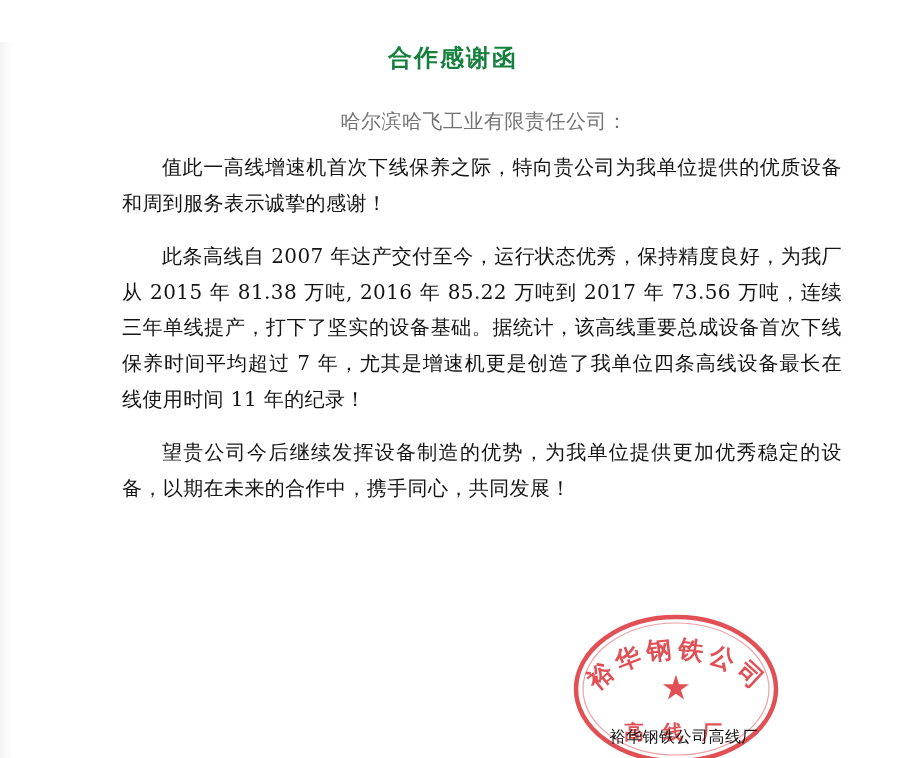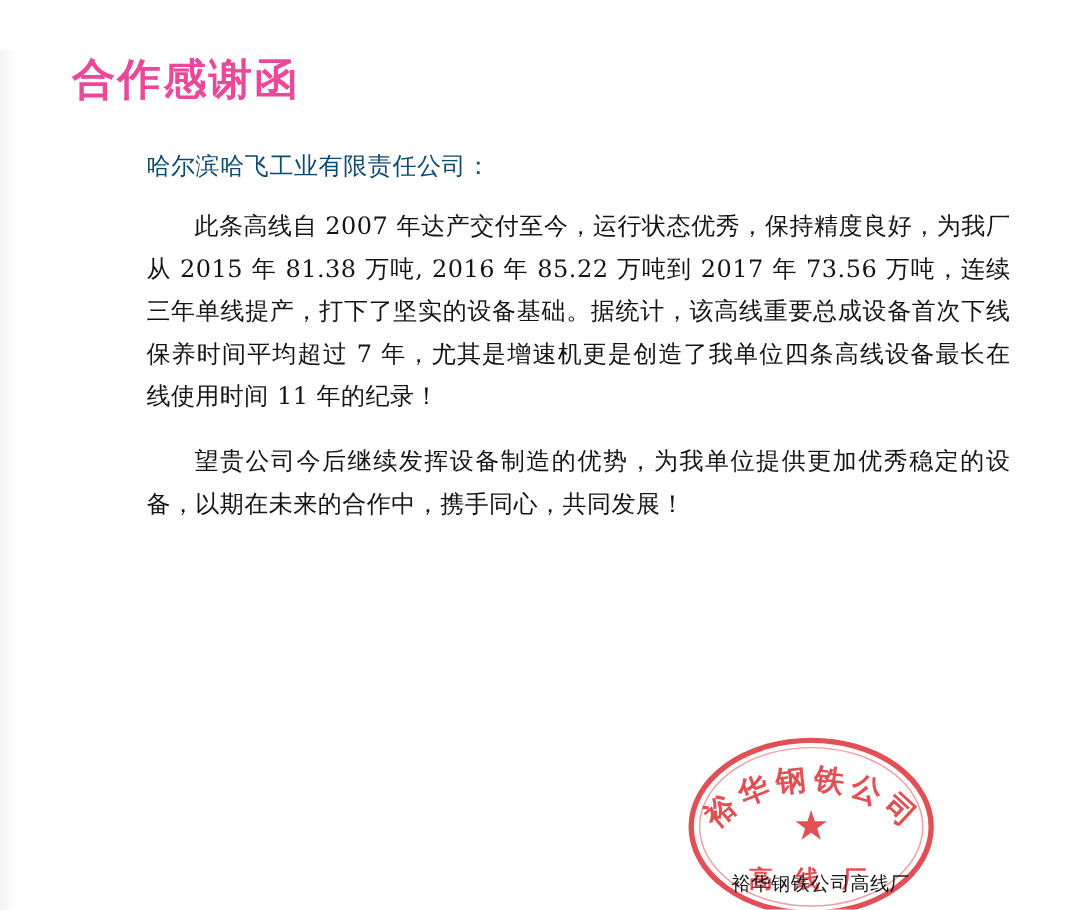--- a/index.html
+++ b/index.html
@@ -16,34 +16,35 @@
     position: relative;
   }
   .page {
     position: relative;
     width: 904px;
     height: 758px;
     box-sizing: border-box;
     padding: 0 58px 0 60px;
   }
   .doc-title {
-    text-align: left;
-    font-size: 36px;
+    text-align: center;
+    font-size: 24px;
     font-weight: bold;
     letter-spacing: 2px;
     margin: 42px 0 0 0;
     font-family: "DejaVu Serif", "Liberation Serif", serif;
-    color: #ec4899;
+    color: #15803d;
   }
   .salutation {
     margin: 32px 0 0 62px;
     font-size: 20px;
     line-height: 1.5;
     letter-spacing: 0.5px;
-    color: #0c4a6e;
+    color: #737373;
+    text-align: center;
   }
   .body-para {
     font-size: 20px;
     line-height: 1.78;
     letter-spacing: 0.4px;
     text-align: justify;
     text-justify: inter-ideograph;
     margin: 14px 0 0 62px;
     padding-right: 4px;
     text-indent: 2em;
@@ -103,20 +104,21 @@
 <body>
 
 <div class="page">
 
   <div class="scan-edge-left"></div>
 
   <h1 class="doc-title">合作感谢函</h1>
 
   <div class="salutation">哈尔滨哈飞工业有限责任公司：</div>
 
+  <p class="body-para">值此一高线增速机首次下线保养之际，特向贵公司为我单位提供的优质设备和周到服务表示诚挚的感谢！</p>
 
   <p class="body-para para-gap">此条高线自 2007 年达产交付至今，运行状态优秀，保持精度良好，为我厂从 2015 年 81.38 万吨, 2016 年 85.22 万吨到 2017 年 73.56 万吨，连续三年单线提产，打下了坚实的设备基础。据统计，该高线重要总成设备首次下线保养时间平均超过 7 年，尤其是增速机更是创造了我单位四条高线设备最长在线使用时间 11 年的纪录！</p>
 
   <p class="body-para para-gap">望贵公司今后继续发挥设备制造的优势，为我单位提供更加优秀稳定的设备，以期在未来的合作中，携手同心，共同发展！</p>
 
   <div class="stamp">
     <svg viewBox="0 0 215 158" xmlns="http://www.w3.org/2000/svg">
       <ellipse cx="107" cy="79" rx="100" ry="72" fill="none" stroke="#d81f26" stroke-width="4.5"></ellipse>
       <ellipse cx="107" cy="79" rx="93" ry="66" fill="none" stroke="#d81f26" stroke-width="1.2" opacity="0.55"></ellipse>
       <path id="arcTop" d="M 22 92 A 90 66 0 0 1 192 92" fill="none" stroke="none"></path>

